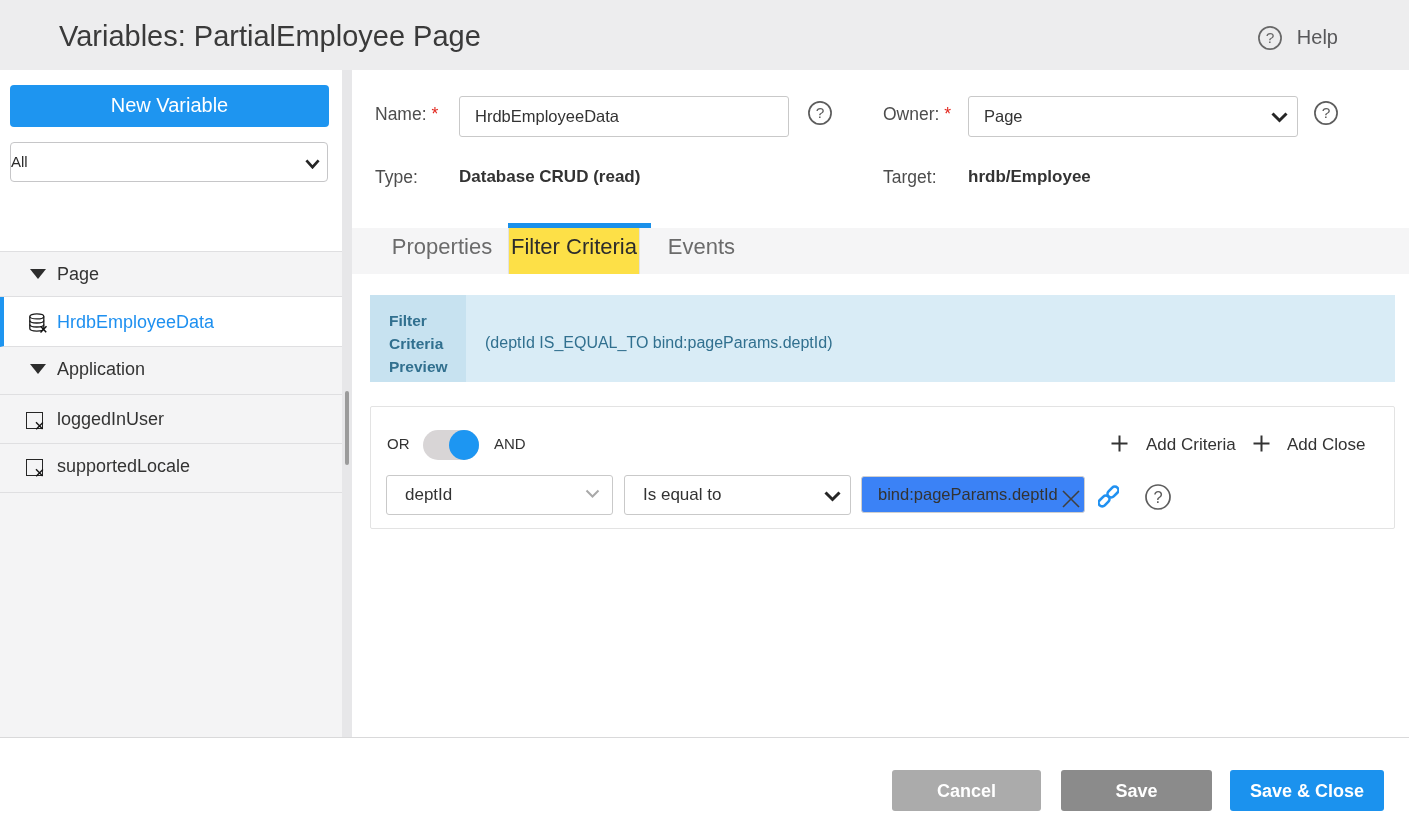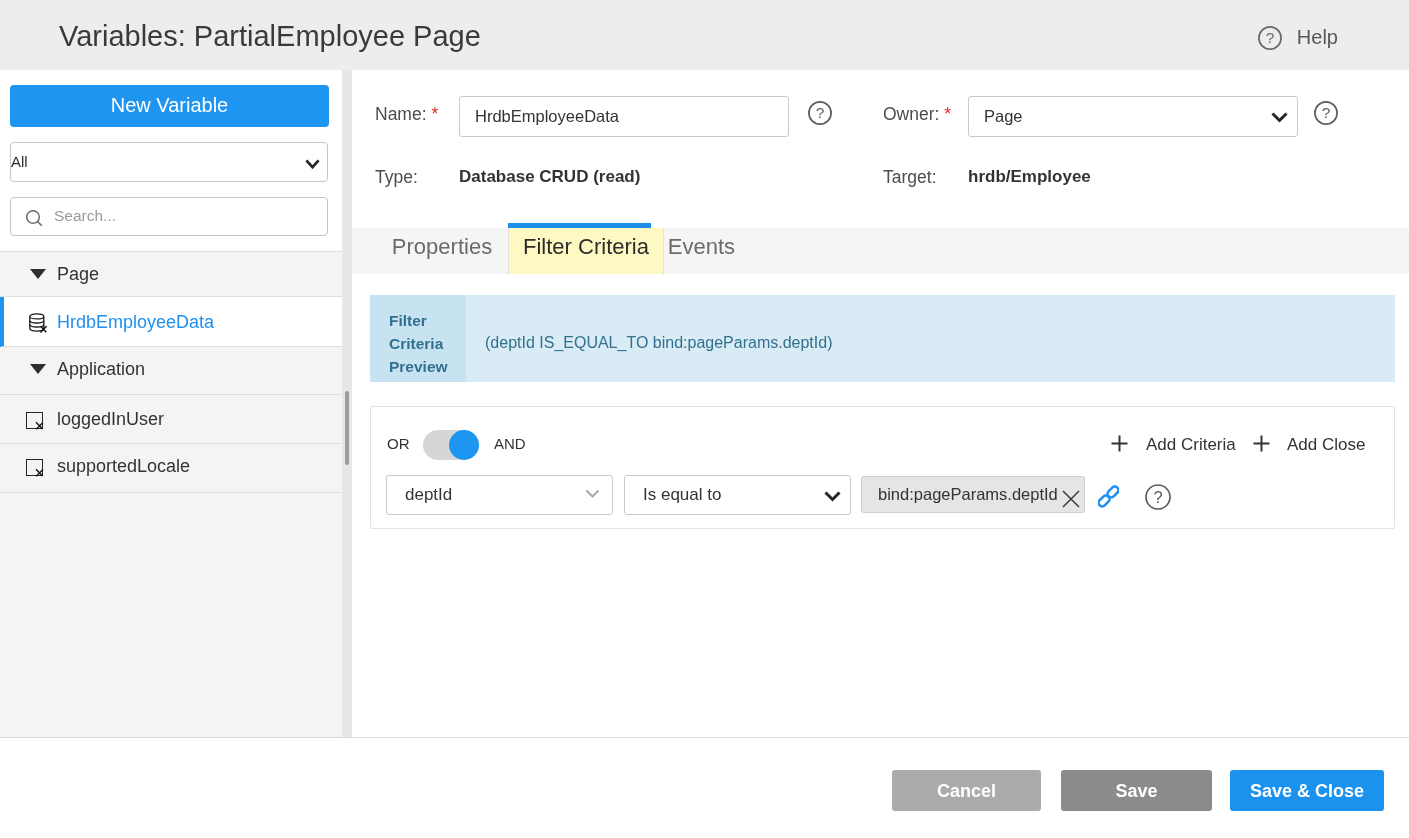--- a/index.html
+++ b/index.html
@@ -37,21 +37,21 @@
 #main { left:352px; top:70px; width:1057px; height:668px; background:#fff; }
 .flabel { position:absolute; font-size:17.5px; color:#4d4d4d; }
 .red { color:#e2271e; }
 .finput { position:absolute; background:#fff; border:1px solid #c9c9c9; border-radius:3px; font-size:16.5px; color:#333; padding-left:15px; }
 .bval { position:absolute; font-size:17px; color:#333; font-weight:bold; }
 
 
 #tabbar { left:0px; top:158px; width:1057px; height:46px; background:#f5f5f6; position:absolute; }
 .tab { position:absolute; top:0; height:46px; font-size:22px; color:#6b6b6b; text-align:center; }
 .tab span { position:absolute; left:0; right:0; top:calc(50% - 4px); transform:translateY(-50%); }
-#tab-active { left:156px; width:156px; background:#fef9c3; color:#2c2c2c; border-left:1px solid #e2e2e2; border-right:1px solid #e2e2e2;padding-left:11px; }
+#tab-active { left:156px; width:132px; background:#fde047; color:#2c2c2c; border-left:1px solid #e2e2e2; border-right:1px solid #e2e2e2;padding-left:11px; }
 #tab-active .blue { position:absolute; left:-1px; top:-5px; width:143px; height:5px; background:#1a90ea; }
 #tab-prop { left:24px; width:132px; }
 #tab-events { left:299px; width:101px; }
 
 
 #preview { left:18px; top:225px; width:1025px; height:87px; background:#d9ecf6; position:absolute; }
 #prevlabel { position:absolute; left:0; top:0; width:96px; height:87px; background:#c7e2f0; }
 #prevlabel div { position:absolute; left:19px; top:14px; font-size:15.5px; font-weight:bold; color:#31708f; line-height:23px; }
 #prevtext { position:absolute; left:115px; top:0; line-height:95px; font-size:16px; color:#31708f; }
 
@@ -63,21 +63,21 @@
 #and { position:absolute; left:123px; top:28px; font-size:15px; color:#333; }
 .addbtn { position:absolute; top:28px; font-size:17px; color:#333; }
 .plus { position:absolute; }
 #plus1 { left:740px; top:28px; }
 #add-crit { left:775px; }
 #plus2 { left:882px; top:28px; }
 #add-grp { left:916px; }
 .csel { position:absolute; top:68px; height:40px; width:227px; background:#fff; border:1px solid #c9c9c9; border-radius:3px; font-size:17px; color:#333; line-height:38px; padding-left:18px; }
 #csel1 { left:15px; }
 #csel2 { left:253px; }
-#bindbox { position:absolute; left:490px; top:69px; width:224px; height:37px; background:#e5e5e5; border:1px solid #cfcfcf; border-radius:3px; font-size:16.5px; color:#333; line-height:35px; padding-left:16px; white-space:nowrap; overflow:hidden; }
+#bindbox { position:absolute; left:490px; top:69px; width:224px; height:37px; background:#3b82f6; border:1px solid #cfcfcf; border-radius:3px; font-size:16.5px; color:#333; line-height:35px; padding-left:16px; white-space:nowrap; overflow:hidden; }
 #bindx { position:absolute; left:690px; top:82px; }
 #linkicon { position:absolute; left:727px; top:78px; }
 #helpc3 { left:774px; top:77px; width:26px; height:26px; line-height:23px; font-size:16.5px; }
 
 
 #botline { left:0; top:737px; width:1409px; height:1px; background:#d9d9da; }
 .fbtn { position:absolute; top:770px; height:41px; border-radius:3px; color:#fff; font-size:18px; font-weight:bold; text-align:center; line-height:42px; }
 #btn-cancel { left:892px; width:149px; background:#ababab; }
 #btn-save { left:1061px; width:151px; background:#8b8b8b; }
 #btn-sc { left:1230px; width:154px; background:#1b92ee; }
@@ -92,27 +92,20 @@
     </svg><span style="vertical-align:middle">Help</span></div>
 
 <div id="sidebar" class="abs">
   <div id="sidetop"></div>
   <div id="newvar" class="abs">New Variable</div>
   <div id="allsel" class="abs">All
     <svg style="position:absolute;right:7px;top:16px" width="15" height="10" viewBox="0 0 15 10">
         <polyline points="1.4,1.4 7.5,8.2 13.6,1.4" fill="none" stroke="#262626" stroke-width="2.7"></polyline>
       </svg>
   </div>
-  <div id="searchbox" class="abs">
-    <svg width="17" height="17" viewBox="0 0 17 17">
-        <circle cx="7" cy="7" r="6.3" fill="none" stroke="#6e6e71" stroke-width="1.5"></circle>
-        <line x1="11.4" y1="11.4" x2="15.8" y2="15.8" stroke="#6e6e71" stroke-width="1.6"></line>
-      </svg>
-    <span>Search...</span>
-  </div>
   <div id="row-page" class="srow">
       <div class="tri"></div>
       <div class="lbl">Page</div>
     </div>
   <div id="row-sel" class="srow">
     <svg style="position:absolute;left:24px;top:50%;margin-top:-9px" width="22" height="20" viewBox="0 0 22 20">
       <ellipse cx="8.8" cy="3.4" rx="7" ry="2.5" fill="none" stroke="#1c1c1c" stroke-width="1.3"></ellipse>
       <path d="M1.8 3.4 v12.2 c0,1.4 3.1,2.5 7,2.5 c3.9,0 7,-1.1 7,-2.5 V3.4" fill="none" stroke="#1c1c1c" stroke-width="1.3"></path>
       <path d="M1.8 7.5 c0,1.4 3.1,2.5 7,2.5 c3.9,0 7,-1.1 7,-2.5" fill="none" stroke="#1c1c1c" stroke-width="1.3"></path>
       <path d="M1.8 11.5 c0,1.4 3.1,2.5 7,2.5 c3.9,0 7,-1.1 7,-2.5" fill="none" stroke="#1c1c1c" stroke-width="1.3"></path>

